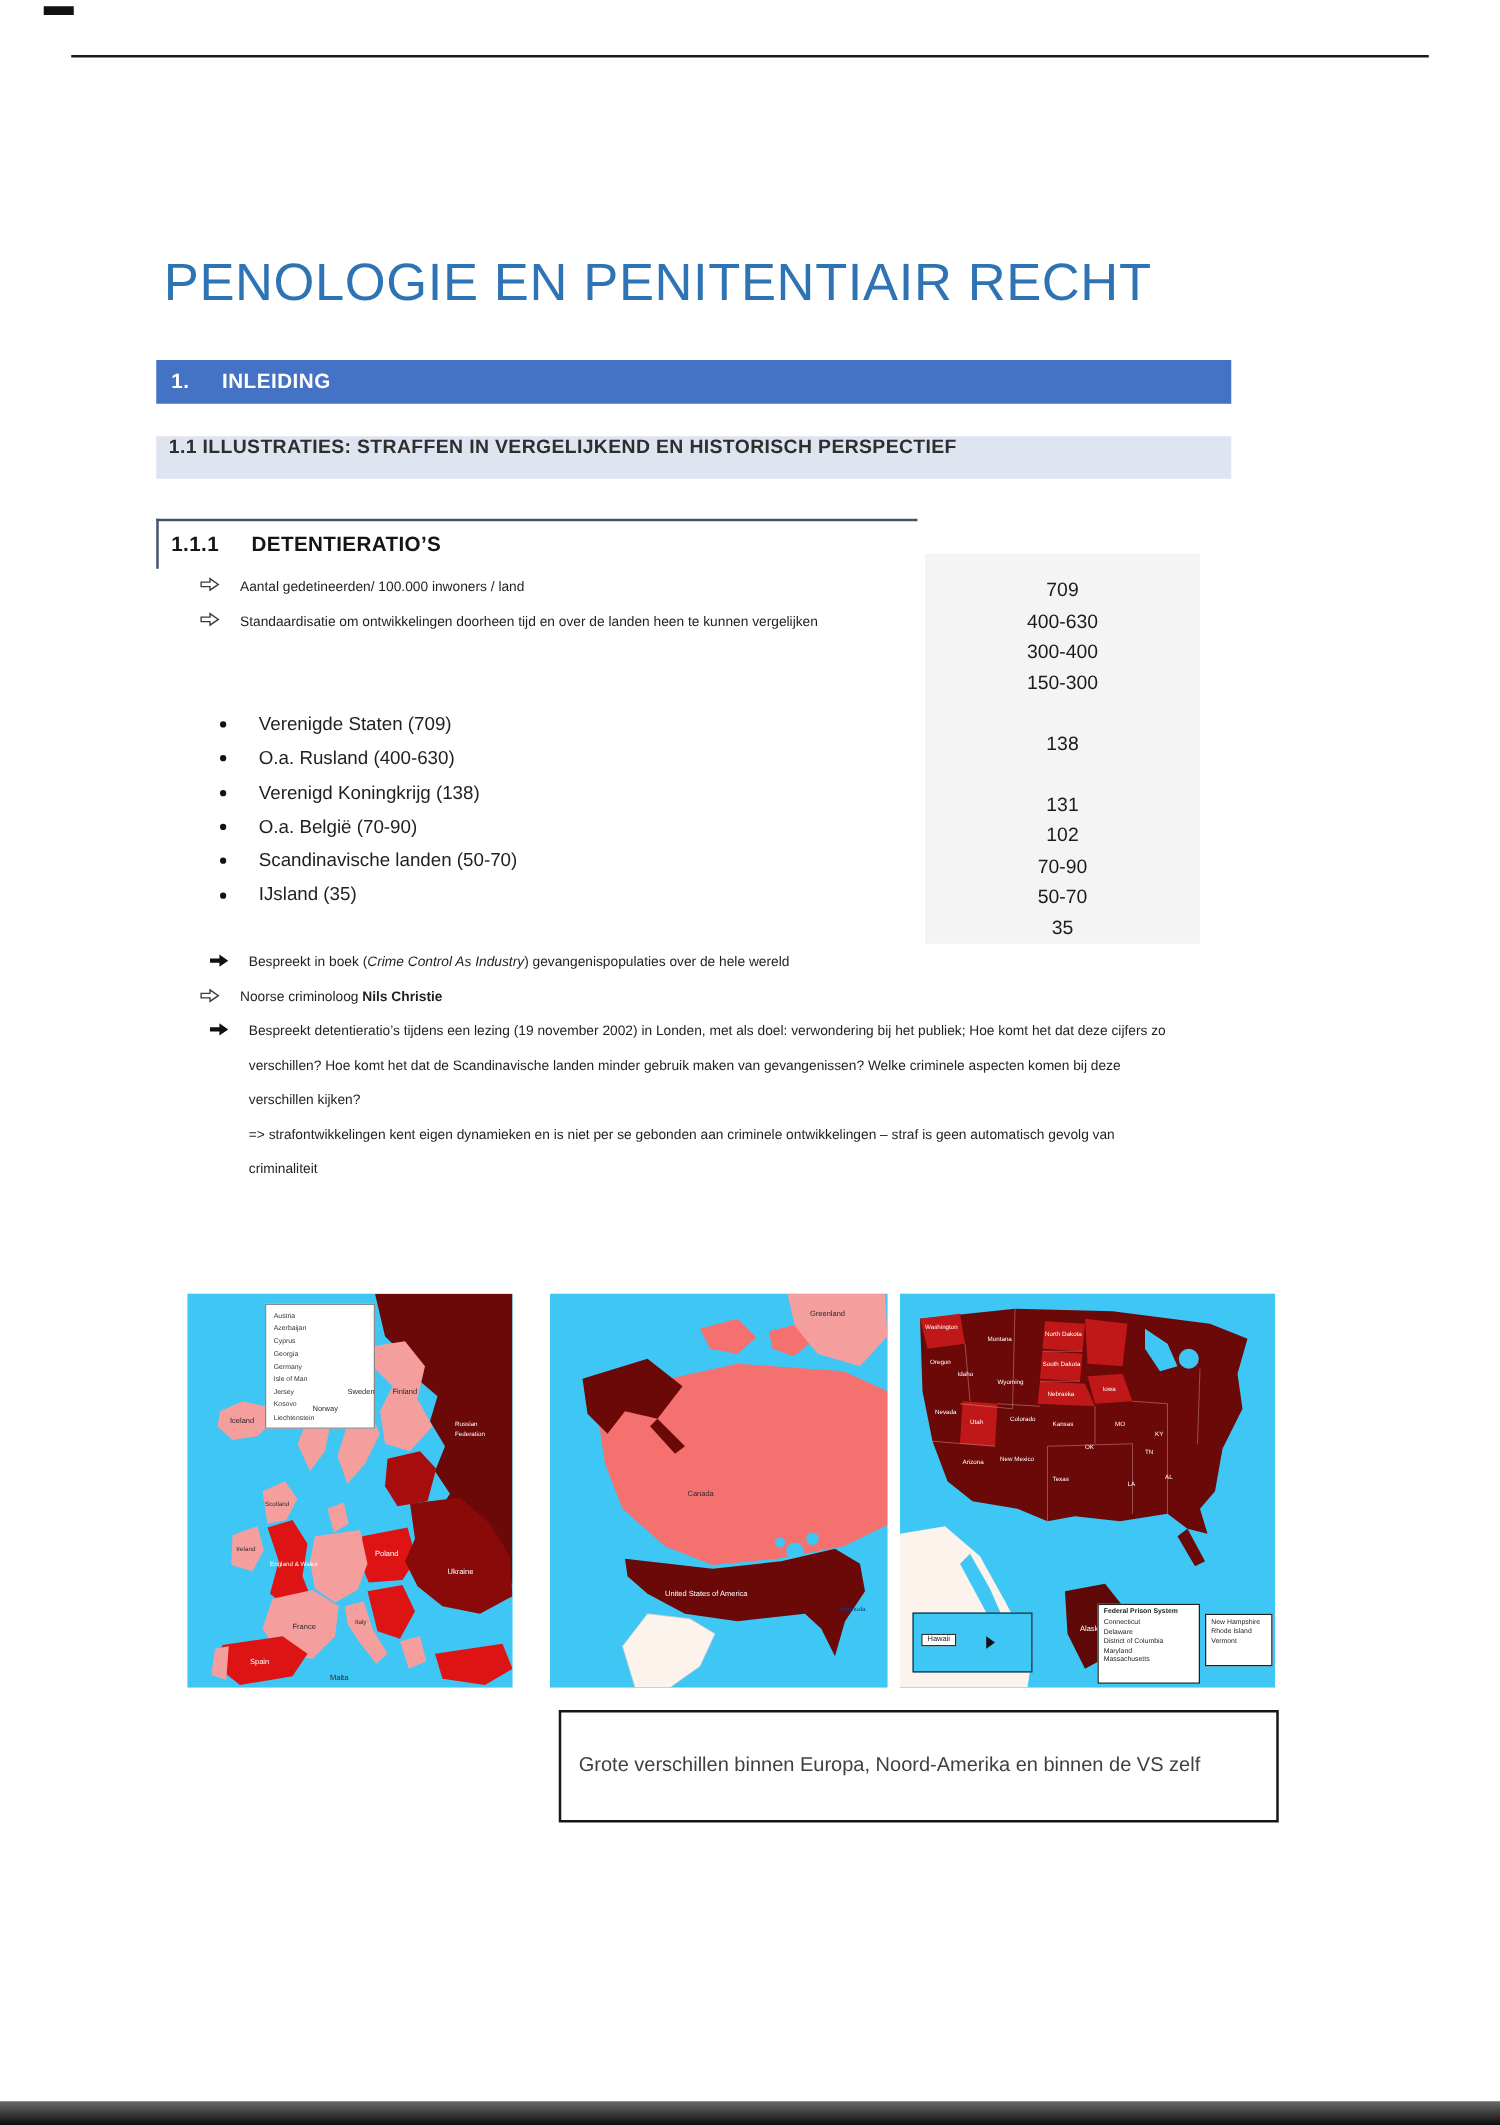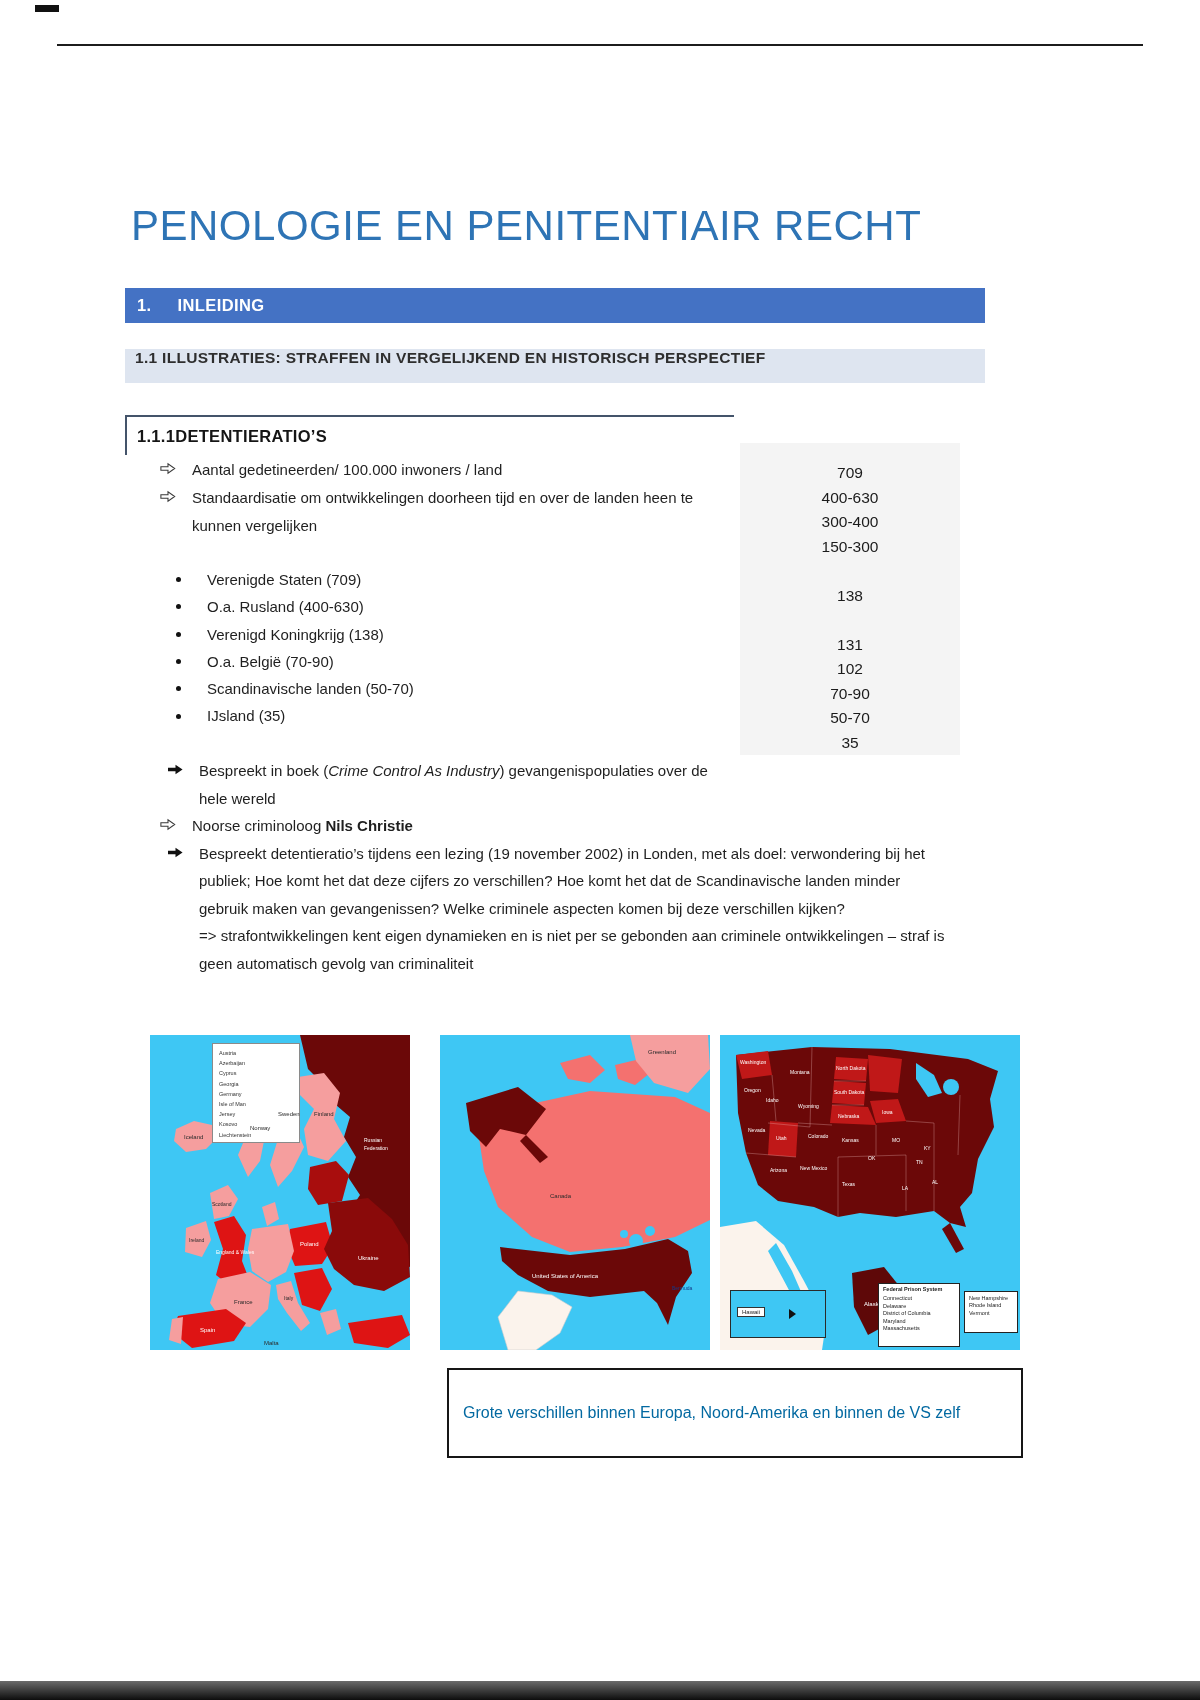--- a/index.html
+++ b/index.html
@@ -16,32 +16,32 @@
   .doc-title{left:131px;top:202px;font-size:42px;letter-spacing:.5px;color:#2E74B5;white-space:nowrap;}
   .h1bar{left:125px;top:288px;width:860px;height:35px;background:#4472C4;color:#fff;
          display:flex;align-items:center;font-size:16.5px;font-weight:bold;letter-spacing:.4px;}
   .h1num{padding-left:12px;}
   .h1label{margin-left:26px;}
   .h2bar{left:125px;top:349px;width:860px;height:34px;background:#DEE5F0;color:#2e2e2e;
          display:flex;font-size:15.5px;font-weight:bold;letter-spacing:.3px;padding-left:10px;box-sizing:border-box;}
   .h3box{left:125px;top:415px;width:607px;height:38px;border-top:2px solid #44546A;border-left:2px solid #44546A;
          display:flex;align-items:center;font-size:16.5px;font-weight:600;color:#151515;letter-spacing:.3px;}
   .h3num{margin-left:10px;text-align:center;}
-  .h3label{}
+  .h3label{margin-left:26px;}
 
   
   .ratio-panel{left:740px;top:443px;width:220px;height:294px;background:#f4f4f4;padding-top:18px;
                display:flex;flex-direction:column;align-items:center;font-size:15.5px;color:#1b1b1b;}
   .rv{line-height:24.5px;}
   .rgap{margin-top:24.5px;}
 
   
   .brow{display:flex;align-items:flex-start;}
   .bicon{flex:0 0 auto;margin-top:5px;}
-  .btext{margin-left:16px;line-height:28px;font-size:15px;}
+  .btext{margin-left:16px;line-height:28px;font-size:11px;}
   .arrow-list{left:160px;top:456px;width:650px;}
   .arrow-list .btext{width:520px;}
 
   .country-list{left:176px;top:566px;font-size:15px;}
   .crow{display:flex;align-items:center;line-height:27.3px;}
   .dot{width:5px;height:5px;border-radius:50%;background:#111;margin-right:26px;flex:0 0 auto;}
 
   .nils-block{left:160px;top:757px;width:810px;font-size:15px;}
   .nils-block .btext{line-height:27.5px;}
   .book-text{width:510px;}
@@ -69,21 +69,21 @@
   .us-legend{position:absolute;left:158px;top:248px;width:82px;height:64px;background:#fff;border:1px solid #222;
              padding:2px 0 0 4px;box-sizing:border-box;font-size:5.5px;line-height:7.4px;color:#222;}
   .us-legend .lg-title{font-weight:bold;margin-bottom:2px;}
   .us-legend span{display:block;}
   .us-legend2{position:absolute;left:244px;top:256px;width:54px;height:42px;background:#fff;border:1px solid #222;
               padding:3px 0 0 4px;box-sizing:border-box;font-size:5.5px;line-height:7.4px;color:#222;}
   .us-legend2 span{display:block;}
 
   
   .caption-box{left:447px;top:1368px;width:572px;height:86px;border:2px solid #161616;background:#fff;
-               display:flex;align-items:center;font-size:16px;color:#0369a1;}
+               display:flex;align-items:center;font-size:16px;color:#404040;}
   .caption-box span{margin-left:14px;}
 </style>
 </head>
 <body>
 
 <div class="page">
 
   <div class="abs corner-dash"></div>
   <div class="abs top-rule"></div>
 

